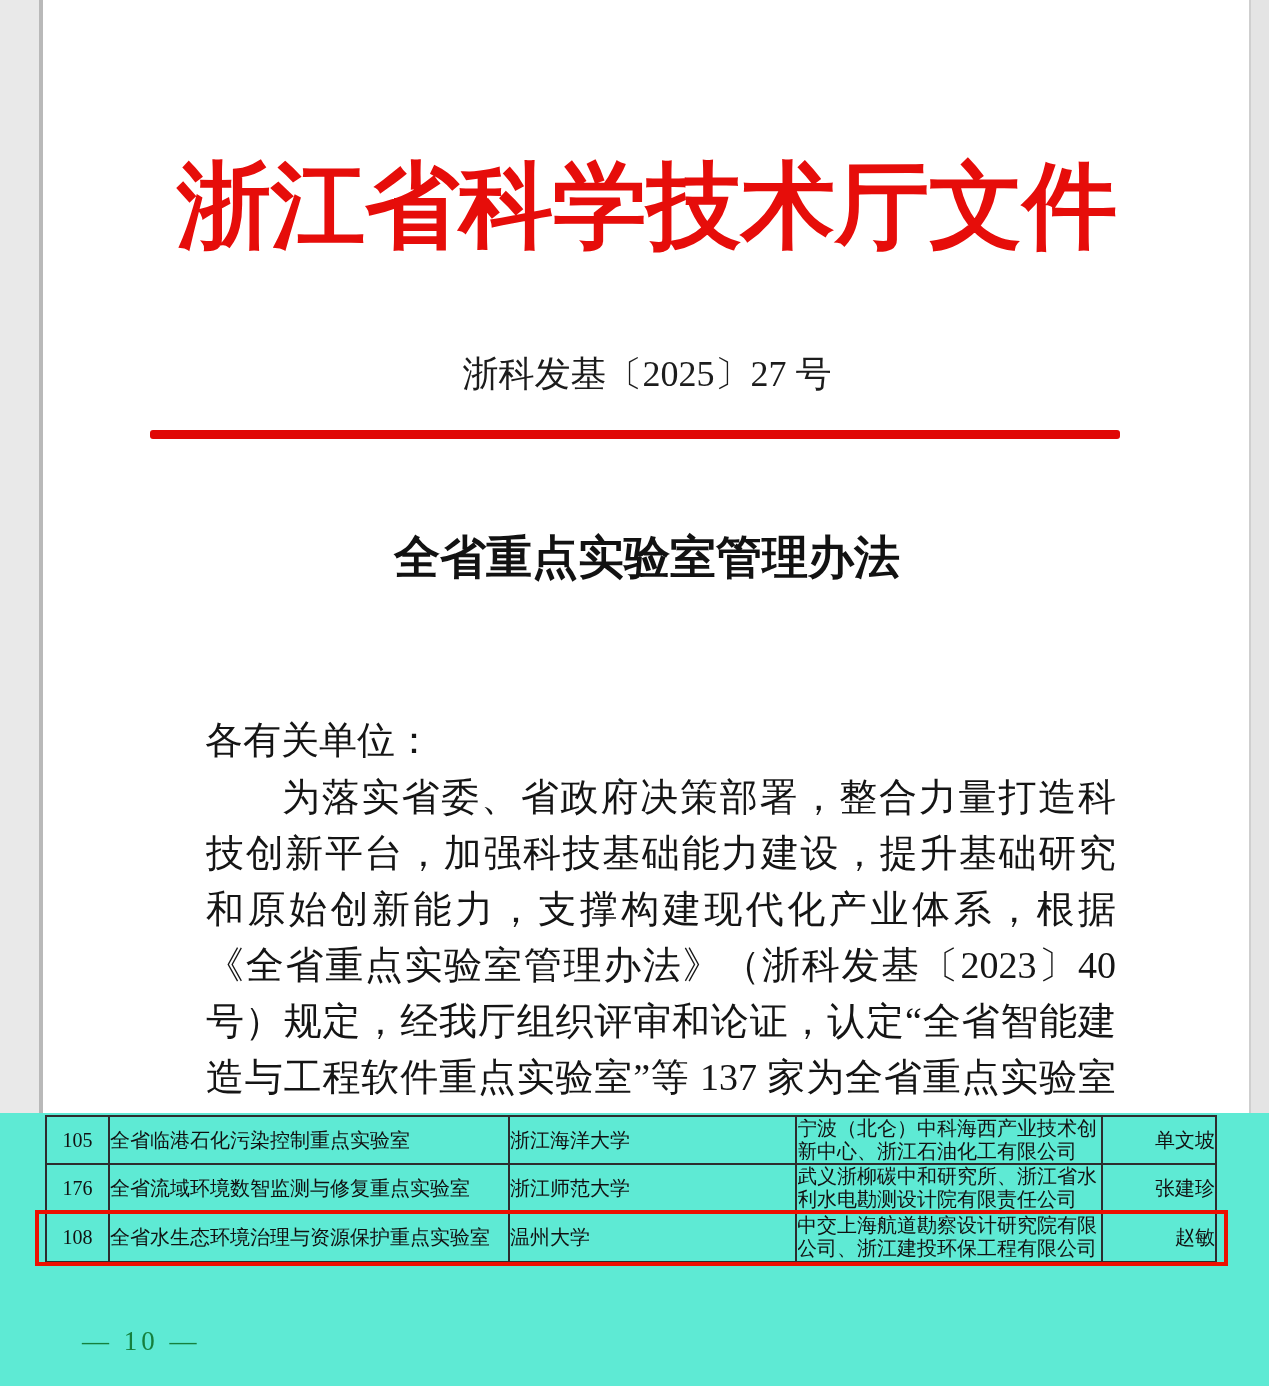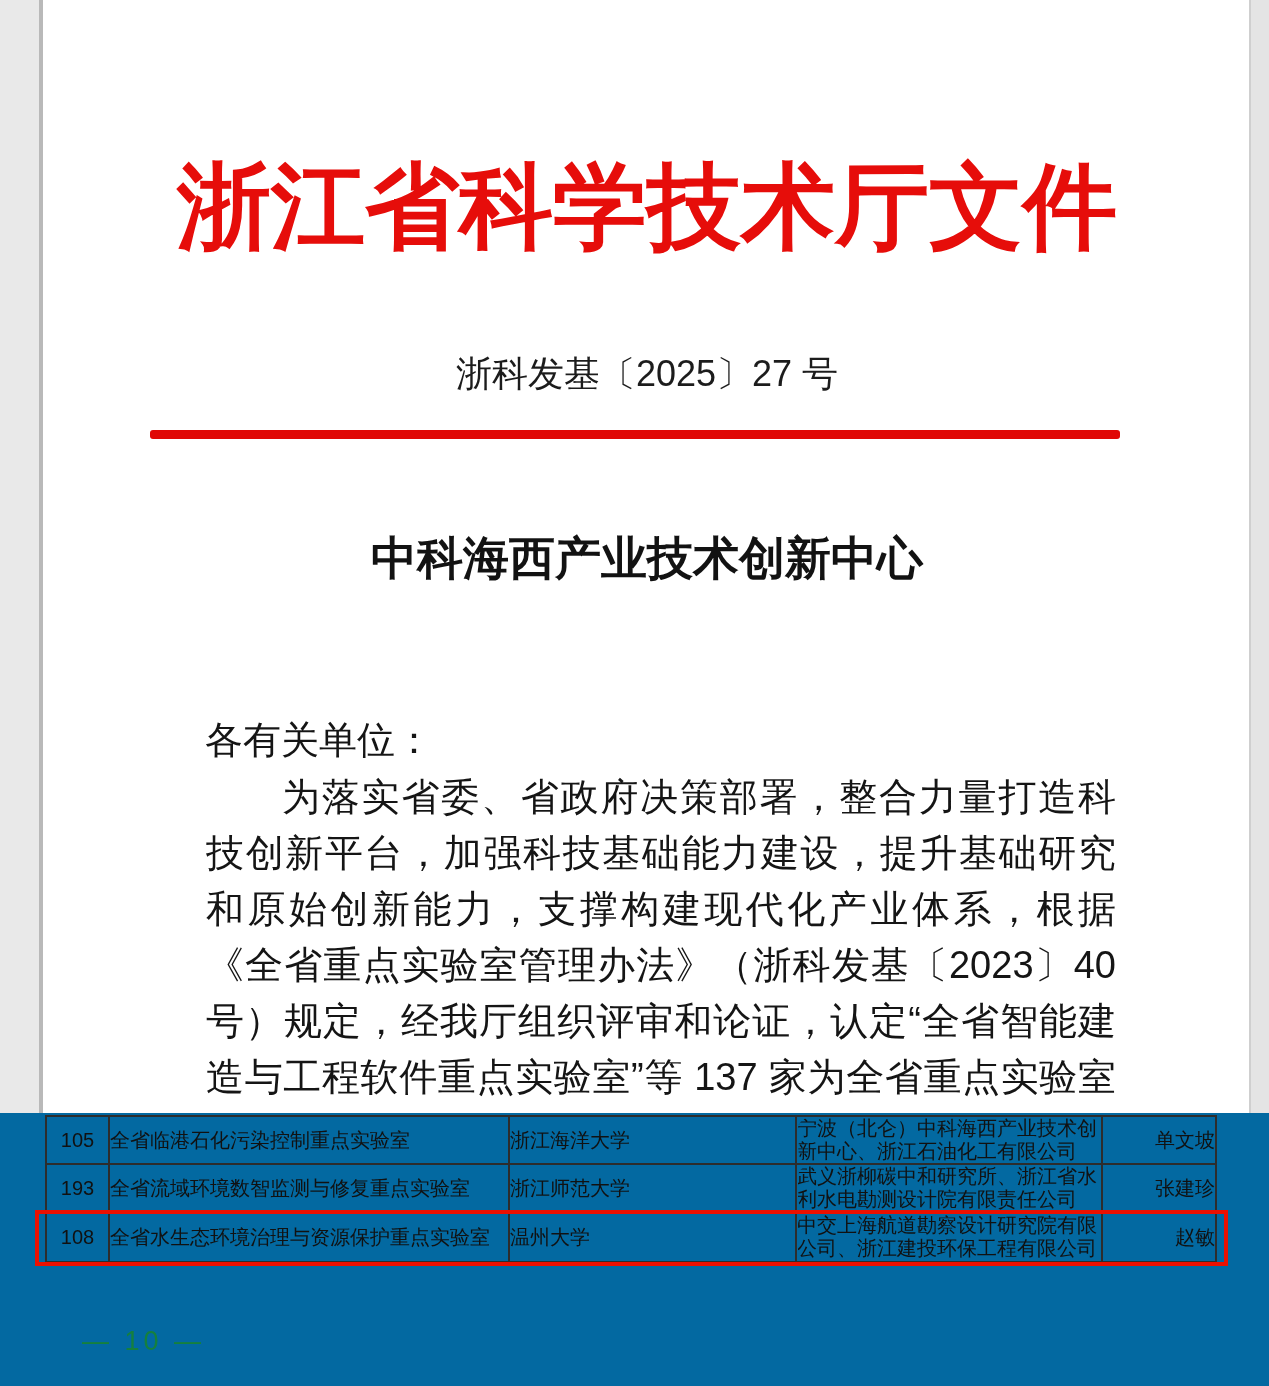--- a/index.html
+++ b/index.html
@@ -1,18 +1,18 @@
 <!DOCTYPE html>
 <html><head>
 <meta charset="utf-8">
 <style>
   html,body { margin:0; padding:0; background:#dcdcdc; }
   .screen {
     position:relative; width:1269px; height:1386px; overflow:hidden;
-    background:#ffffff; font-family:Liberation Sans, sans-serif;
+    background:#ffffff; font-family:Liberation Serif, serif;
     color:#1a1a1a; margin:0 auto;
   }
   
   .gray-left {
     position:absolute; left:0; top:0; width:39px; height:1113px;
     background:#e9e9e9; border-right:4px solid #b9b9b9;
   }
   .gray-right {
     position:absolute; left:1249px; top:0; width:20px; height:1113px;
     background:#e4e4e4; border-left:2px solid #cfcfcf;
@@ -37,21 +37,21 @@
     color:#121212;
   }
   .body-text {
     position:absolute; left:205px; top:712px; width:912px;
     font-size:38px; line-height:56px; color:#151515;
   }
   .body-text .par { margin:1px; text-indent:2em; text-align:justify; }
   
   .table-section {
     position:absolute; left:0; top:1113px; width:1269px; height:273px;
-    background:#0369a1;
+    background:#5eead4;
   }
   table.labs {
     position:absolute; left:45px; top:2px; width:1170px;
     border-collapse:collapse; table-layout:fixed;
     font-size:20px; color:#111111;
   }
   table.labs td { border:2px solid #2d2d2d; padding:0; overflow:hidden; }
   tr.r105 { height:48px; } tr.r106 { height:48px; }
   tr.r107 { height:52px; } tr.r108 { height:50px; }
   .cell-no   { text-align:center; }
@@ -76,21 +76,21 @@
   <div class="gray-left"></div>
   <div class="gray-right"></div>
 
   <h1 class="org-title">浙江省科学技术厅文件</h1>
 
   <div class="doc-number">浙科发基〔2025〕27 号</div>
 
   <div class="red-rule"></div>
 
   <h2 class="notice-title">
-    <div>中科海西产业技术创新中心</div>
+    <div>全省重点实验室管理办法</div>
   </h2>
 
   <div class="body-text">
     <div class="salutation">各有关单位：</div>
     <p class="par">为落实省委、省政府决策部署，整合力量打造科技创新平台，加强科技基础能力建设，提升基础研究和原始创新能力，支撑构建现代化产业体系，根据《全省重点实验室管理办法》（浙科发基〔2023〕40 号）规定，经我厅组织评审和论证，认定“全省智能建造与工程软件重点实验室”等 137 家为全省重点实验室（以下简称“实验室”）。现将有关事项通知如下：</p>
   </div>
 
   <div class="table-section">
     <table class="labs">
       <colgroup>
@@ -102,21 +102,21 @@
       </colgroup>
       <tbody>
         <tr class="r105">
           <td class="cell-no">105</td>
           <td class="cell-lab">全省临港石化污染控制重点实验室</td>
           <td class="cell-univ">浙江海洋大学</td>
           <td class="cell-partners">宁波（北仑）中科海西产业技术创新中心、浙江石油化工有限公司</td>
           <td class="cell-dir">单文坡</td>
         </tr>
         <tr class="r106">
-          <td class="cell-no">193</td>
+          <td class="cell-no">176</td>
           <td class="cell-lab">全省流域环境数智监测与修复重点实验室</td>
           <td class="cell-univ">浙江师范大学</td>
           <td class="cell-partners">武义浙柳碳中和研究所、浙江省水利水电勘测设计院有限责任公司</td>
           <td class="cell-dir">张建珍</td>
         </tr>
         <tr class="r108">
           <td class="cell-no">108</td>
           <td class="cell-lab">全省水生态环境治理与资源保护重点实验室</td>
           <td class="cell-univ">温州大学</td>
           <td class="cell-partners">中交上海航道勘察设计研究院有限公司、浙江建投环保工程有限公司</td>

